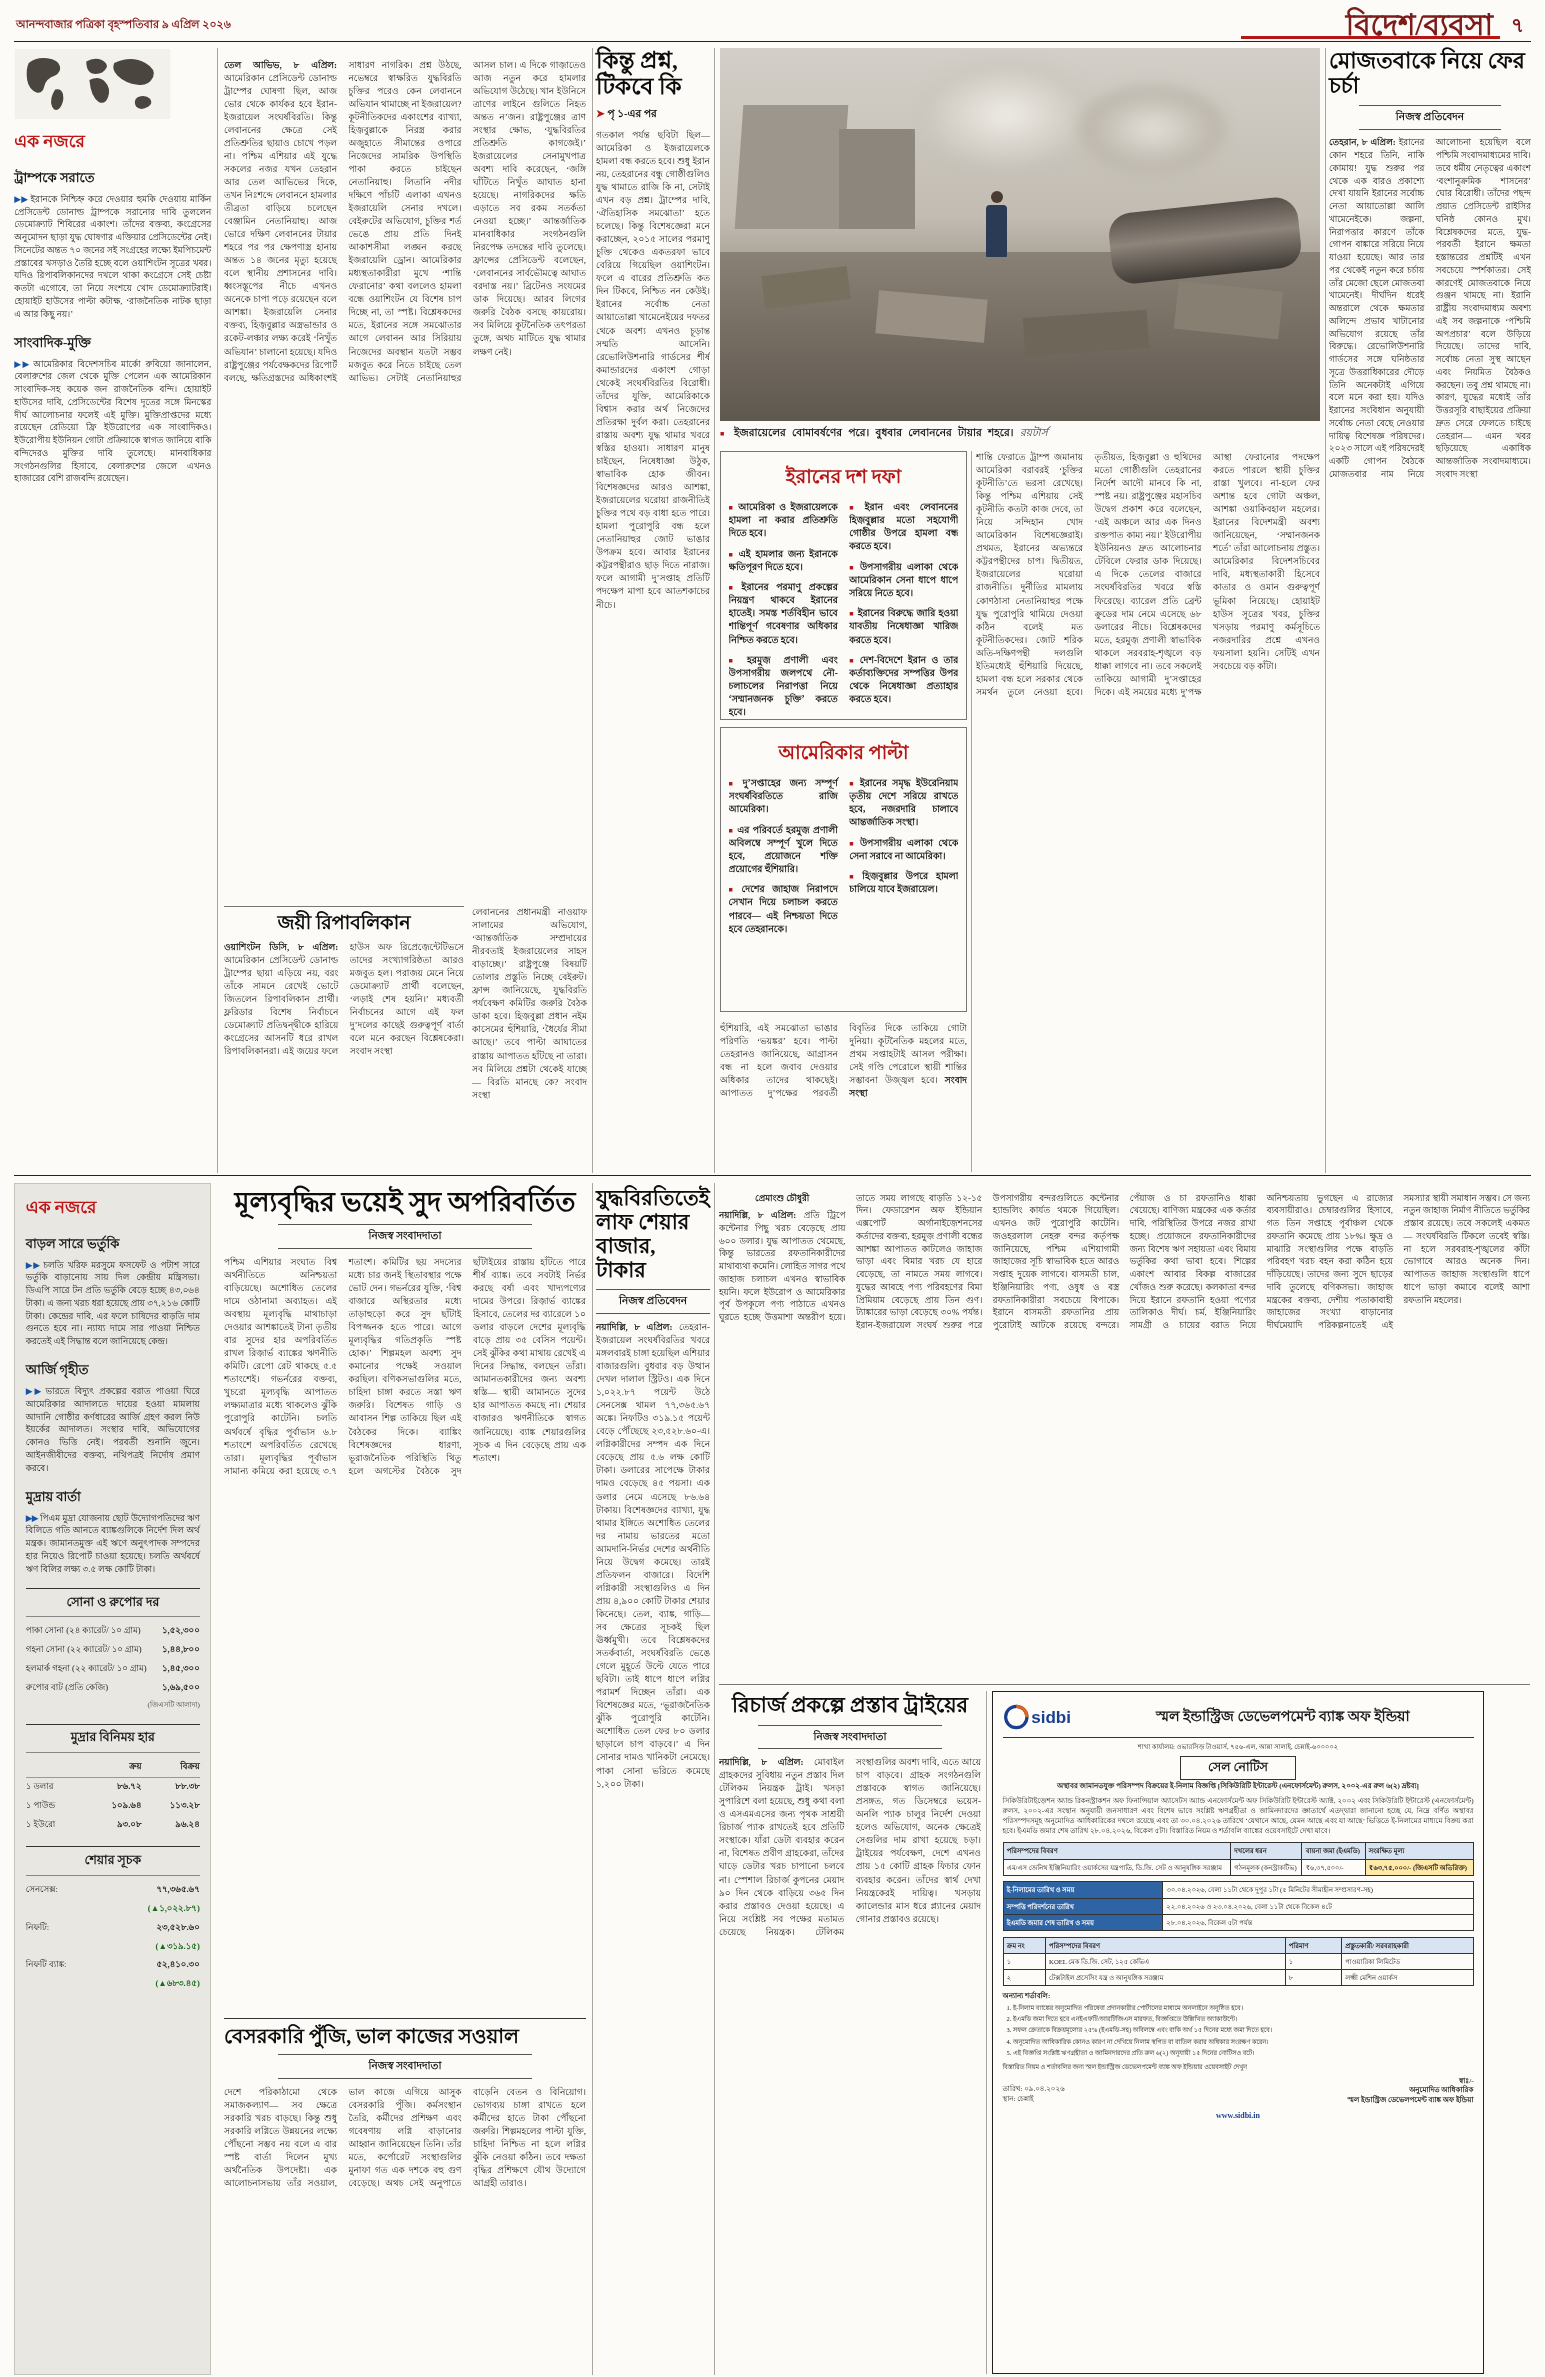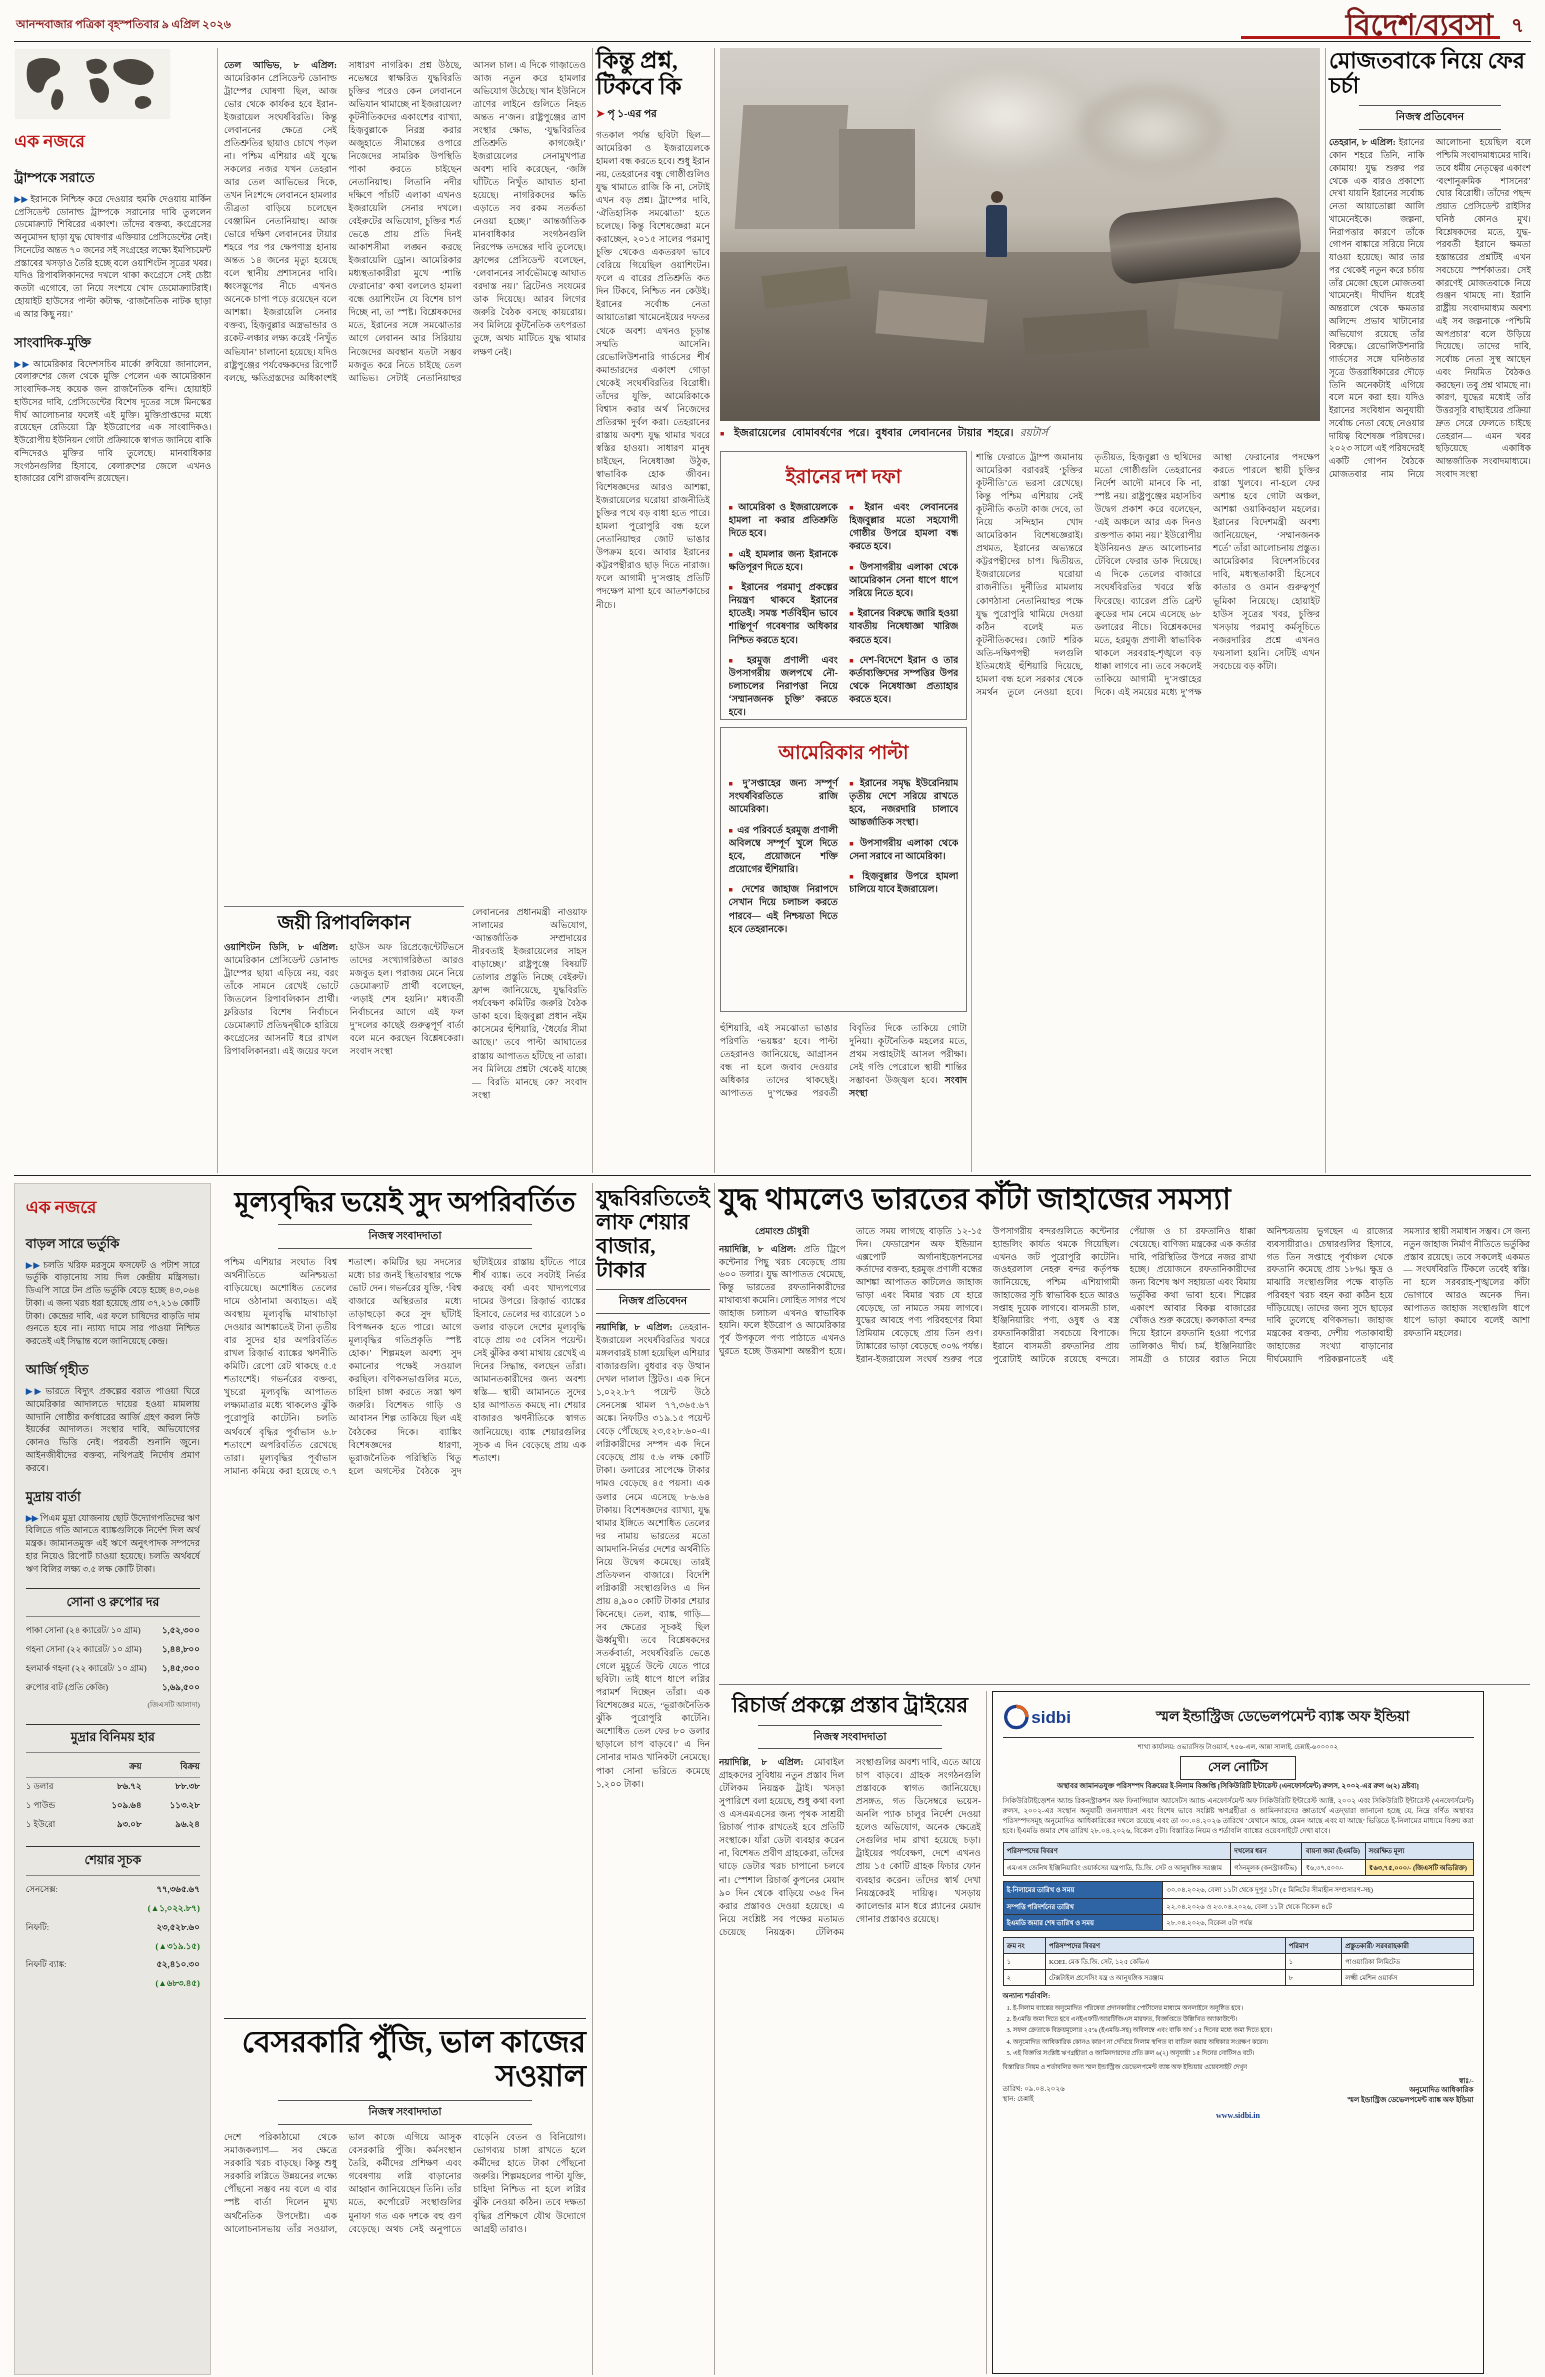--- a/index.html
+++ b/index.html
@@ -301,36 +301,35 @@
       </table>
   </div>
 
   <div class="abs" style="left:224px;top:1187px;width:362px;">
     <div class="headline" style="font-size:27px;text-align:center;">মূল্যবৃদ্ধির ভয়েই সুদ অপরিবর্তিত</div>
     <div class="byline">নিজস্ব সংবাদদাতা</div>
     <div class="body-text cols-3 clip" style="height:713px;">পশ্চিম এশিয়ার সংঘাত বিশ্ব অর্থনীতিতে অনিশ্চয়তা বাড়িয়েছে। অশোধিত তেলের দামে ওঠানামা অব্যাহত। এই অবস্থায় মূল্যবৃদ্ধি মাথাচাড়া দেওয়ার আশঙ্কাতেই টানা তৃতীয় বার সুদের হার অপরিবর্তিত রাখল রিজ়ার্ভ ব্যাঙ্কের ঋণনীতি কমিটি। রেপো রেট থাকছে ৫.৫ শতাংশেই। গভর্নরের বক্তব্য, খুচরো মূল্যবৃদ্ধি আপাতত লক্ষ্যমাত্রার মধ্যে থাকলেও ঝুঁকি পুরোপুরি কাটেনি। চলতি অর্থবর্ষে বৃদ্ধির পূর্বাভাস ৬.৮ শতাংশে অপরিবর্তিত রেখেছে তারা। মূল্যবৃদ্ধির পূর্বাভাস সামান্য কমিয়ে করা হয়েছে ৩.৭ শতাংশ। কমিটির ছয় সদস্যের মধ্যে চার জনই স্থিতাবস্থার পক্ষে ভোট দেন। গভর্নরের যুক্তি, ‘বিশ্ব বাজারে অস্থিরতার মধ্যে তাড়াহুড়ো করে সুদ ছাঁটাই বিপজ্জনক হতে পারে। আগে মূল্যবৃদ্ধির গতিপ্রকৃতি স্পষ্ট হোক।’ শিল্পমহল অবশ্য সুদ কমানোর পক্ষেই সওয়াল করছিল। বণিকসভাগুলির মতে, চাহিদা চাঙ্গা করতে সস্তা ঋণ জরুরি। বিশেষত গাড়ি ও আবাসন শিল্প তাকিয়ে ছিল এই বৈঠকের দিকে। ব্যাঙ্কিং বিশেষজ্ঞদের ধারণা, ভূরাজনৈতিক পরিস্থিতি থিতু হলে অগস্টের বৈঠকে সুদ ছাঁটাইয়ের রাস্তায় হাঁটতে পারে শীর্ষ ব্যাঙ্ক। তবে সবটাই নির্ভর করছে বর্ষা এবং খাদ্যপণ্যের দামের উপরে। রিজ়ার্ভ ব্যাঙ্কের হিসাবে, তেলের দর ব্যারেলে ১০ ডলার বাড়লে দেশের মূল্যবৃদ্ধি বাড়ে প্রায় ৩৫ বেসিস পয়েন্ট। সেই ঝুঁকির কথা মাথায় রেখেই এ দিনের সিদ্ধান্ত, বলছেন তাঁরা। আমানতকারীদের জন্য অবশ্য স্বস্তি— স্থায়ী আমানতে সুদের হার আপাতত কমছে না। শেয়ার বাজারও ঋণনীতিকে স্বাগত জানিয়েছে। ব্যাঙ্ক শেয়ারগুলির সূচক এ দিন বেড়েছে প্রায় এক শতাংশ।</div>
   </div>
 
   <div class="abs" style="left:224px;top:2018px;width:362px;border-top:1px solid #333;padding-top:5.7px;">
-    <div class="headline" style="font-size:30px;text-align:right;">বেসরকারি পুঁজি, ভাল কাজের সওয়াল</div>
+    <div class="headline" style="font-size:20px;text-align:left;">বেসরকারি পুঁজি, ভাল কাজের সওয়াল</div>
     <div class="byline">নিজস্ব সংবাদদাতা</div>
     <div class="body-text cols-3 clip" style="height:247px;">দেশে পরিকাঠামো থেকে সমাজকল্যাণ— সব ক্ষেত্রে সরকারি খরচ বাড়ছে। কিন্তু শুধু সরকারি লগ্নিতে উন্নয়নের লক্ষ্যে পৌঁছনো সম্ভব নয় বলে এ বার স্পষ্ট বার্তা দিলেন মুখ্য অর্থনৈতিক উপদেষ্টা। এক আলোচনাসভায় তাঁর সওয়াল, ভাল কাজে এগিয়ে আসুক বেসরকারি পুঁজি। কর্মসংস্থান তৈরি, কর্মীদের প্রশিক্ষণ এবং গবেষণায় লগ্নি বাড়ানোর আহ্বান জানিয়েছেন তিনি। তাঁর মতে, কর্পোরেট সংস্থাগুলির মুনাফা গত এক দশকে বহু গুণ বেড়েছে। অথচ সেই অনুপাতে বাড়েনি বেতন ও বিনিয়োগ। ভোগব্যয় চাঙ্গা রাখতে হলে কর্মীদের হাতে টাকা পৌঁছনো জরুরি। শিল্পমহলের পাল্টা যুক্তি, চাহিদা নিশ্চিত না হলে লগ্নির ঝুঁকি নেওয়া কঠিন। তবে দক্ষতা বৃদ্ধির প্রশিক্ষণে যৌথ উদ্যোগে আগ্রহী তারাও।</div>
   </div>
 
   <div class="abs" style="left:596px;top:1187px;width:114px;">
     <div class="headline" style="font-size:21px;">যুদ্ধবিরতিতেই লাফ শেয়ার বাজার, টাকার</div>
     <div class="byline" style="width:100%;">নিজস্ব প্রতিবেদন</div>
     <div class="body-text clip" style="height:1022px;">
       <span class="dateline">নয়াদিল্লি, ৮ এপ্রিল:</span>
       <span>তেহরান-ইজরায়েল সংঘর্ষবিরতির খবরে মঙ্গলবারই চাঙ্গা হয়েছিল এশিয়ার বাজারগুলি। বুধবার বড় উত্থান দেখল দালাল স্ট্রিটও। এক দিনে ১,০২২.৮৭ পয়েন্ট উঠে সেনসেক্স থামল ৭৭,৩৬৫.৬৭ অঙ্কে। নিফটিও ৩১৯.১৫ পয়েন্ট বেড়ে পৌঁছেছে ২৩,৫২৮.৬০-এ। লগ্নিকারীদের সম্পদ এক দিনে বেড়েছে প্রায় ৫.৬ লক্ষ কোটি টাকা। ডলারের সাপেক্ষে টাকার দামও বেড়েছে ৪৫ পয়সা। এক ডলার নেমে এসেছে ৮৬.৬৪ টাকায়। বিশেষজ্ঞদের ব্যাখ্যা, যুদ্ধ থামার ইঙ্গিতে অশোধিত তেলের দর নামায় ভারতের মতো আমদানি-নির্ভর দেশের অর্থনীতি নিয়ে উদ্বেগ কমেছে। তারই প্রতিফলন বাজারে। বিদেশি লগ্নিকারী সংস্থাগুলিও এ দিন প্রায় ৪,৯০০ কোটি টাকার শেয়ার কিনেছে। তেল, ব্যাঙ্ক, গাড়ি— সব ক্ষেত্রের সূচকই ছিল ঊর্ধ্বমুখী। তবে বিশ্লেষকদের সতর্কবার্তা, সংঘর্ষবিরতি ভেঙে গেলে মুহূর্তে উল্টে যেতে পারে ছবিটা। তাই ধাপে ধাপে লগ্নির পরামর্শ দিচ্ছেন তাঁরা। এক বিশেষজ্ঞের মতে, ‘ভূরাজনৈতিক ঝুঁকি পুরোপুরি কাটেনি। অশোধিত তেল ফের ৮০ ডলার ছাড়ালে চাপ বাড়বে।’ এ দিন সোনার দামও খানিকটা নেমেছে। পাকা সোনা ভরিতে কমেছে ১,২০০ টাকা।</span>
     </div>
   </div>
 
   <div class="abs" style="left:719px;top:1183px;width:811px;">
-    <div class="headline" style="font-size:29.5px;">যুদ্ধ থামলেও ভারতের কাঁটা জাহাজের সমস্যা</div>
     <div class="body-text cols-6 clip" style="height:440px;margin-top:8.6px;font-size:8.8px;">
       <div style="text-align:center;font-weight:bold;margin-bottom:4.8px;">প্রেমাংশু চৌধুরী</div>
       <span class="dateline">নয়াদিল্লি, ৮ এপ্রিল:</span>
       <span>প্রতি ট্রিপে কন্টেনার পিছু খরচ বেড়েছে প্রায় ৬০০ ডলার। যুদ্ধ আপাতত থেমেছে, কিন্তু ভারতের রফতানিকারীদের মাথাব্যথা কমেনি। লোহিত সাগর পথে জাহাজ চলাচল এখনও স্বাভাবিক হয়নি। ফলে ইউরোপ ও আমেরিকার পূর্ব উপকূলে পণ্য পাঠাতে এখনও ঘুরতে হচ্ছে উত্তমাশা অন্তরীপ হয়ে। তাতে সময় লাগছে বাড়তি ১২-১৫ দিন। ফেডারেশন অফ ইন্ডিয়ান এক্সপোর্ট অর্গানাইজ়েশনসের কর্তাদের বক্তব্য, হরমুজ় প্রণালী বন্ধের আশঙ্কা আপাতত কাটলেও জাহাজ ভাড়া এবং বিমার খরচ যে হারে বেড়েছে, তা নামতে সময় লাগবে। যুদ্ধের আবহে পণ্য পরিবহণের বিমা প্রিমিয়াম বেড়েছে প্রায় তিন গুণ। ট্যাঙ্কারের ভাড়া বেড়েছে ৩০% পর্যন্ত। ইরান-ইজরায়েল সংঘর্ষ শুরুর পরে উপসাগরীয় বন্দরগুলিতে কন্টেনার হ্যান্ডলিং কার্যত থমকে গিয়েছিল। এখনও জট পুরোপুরি কাটেনি। জওহরলাল নেহরু বন্দর কর্তৃপক্ষ জানিয়েছে, পশ্চিম এশিয়াগামী জাহাজের সূচি স্বাভাবিক হতে আরও সপ্তাহ দুয়েক লাগবে। বাসমতী চাল, ইঞ্জিনিয়ারিং পণ্য, ওষুধ ও বস্ত্র রফতানিকারীরা সবচেয়ে বিপাকে। ইরানে বাসমতী রফতানির প্রায় পুরোটাই আটকে রয়েছে বন্দরে। পেঁয়াজ ও চা রফতানিও ধাক্কা খেয়েছে। বাণিজ্য মন্ত্রকের এক কর্তার দাবি, পরিস্থিতির উপরে নজর রাখা হচ্ছে। প্রয়োজনে রফতানিকারীদের জন্য বিশেষ ঋণ সহায়তা এবং বিমায় ভর্তুকির কথা ভাবা হবে। শিল্পের একাংশ আবার বিকল্প বাজারের খোঁজও শুরু করেছে। কলকাতা বন্দর দিয়ে ইরানে রফতানি হওয়া পণ্যের তালিকাও দীর্ঘ। চর্ম, ইঞ্জিনিয়ারিং সামগ্রী ও চায়ের বরাত নিয়ে অনিশ্চয়তায় ভুগছেন এ রাজ্যের ব্যবসায়ীরাও। চেম্বারগুলির হিসাবে, গত তিন সপ্তাহে পূর্বাঞ্চল থেকে রফতানি কমেছে প্রায় ১৮%। ক্ষুদ্র ও মাঝারি সংস্থাগুলির পক্ষে বাড়তি পরিবহণ খরচ বহন করা কঠিন হয়ে দাঁড়িয়েছে। তাদের জন্য সুদে ছাড়ের দাবি তুলেছে বণিকসভা। জাহাজ মন্ত্রকের বক্তব্য, দেশীয় পতাকাবাহী জাহাজের সংখ্যা বাড়ানোর দীর্ঘমেয়াদি পরিকল্পনাতেই এই সমস্যার স্থায়ী সমাধান সম্ভব। সে জন্য নতুন জাহাজ নির্মাণ নীতিতে ভর্তুকির প্রস্তাব রয়েছে। তবে সকলেই একমত— সংঘর্ষবিরতি টিকলে তবেই স্বস্তি। না হলে সরবরাহ-শৃঙ্খলের কাঁটা ভোগাবে আরও অনেক দিন। আপাতত জাহাজ সংস্থাগুলি ধাপে ধাপে ভাড়া কমাবে বলেই আশা রফতানি মহলের।</span>
     </div>
   </div>
   <div class="rule-h" style="left:719px;top:1684px;width:811px;height:0.7px;background:#777;"></div>
 
   <div class="abs" style="left:719px;top:1694px;width:262px;">
     <div class="headline" style="font-size:21px;text-align:center;">রিচার্জ প্রকল্পে প্রস্তাব ট্রাইয়ের</div>

